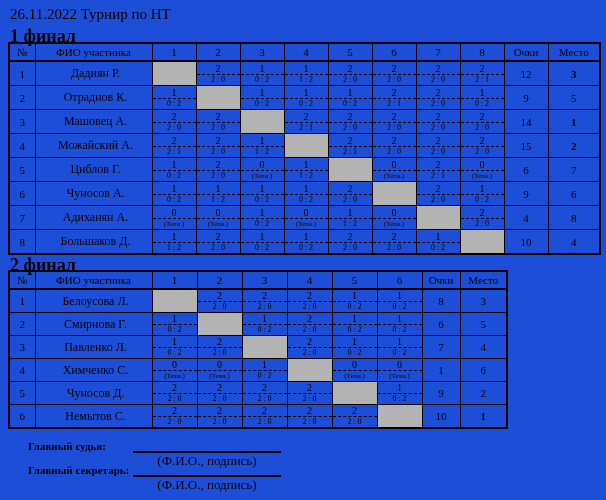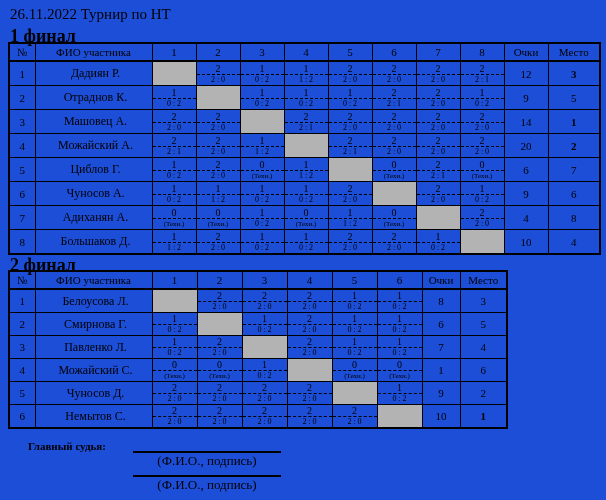--- a/index.html
+++ b/index.html
@@ -199,21 +199,21 @@
               <div class="g-bot">2 : 0</div>
             </td>
             <td class="gcell">
               <div class="g-top">2</div>
               <div class="g-bot">2 : 0</div>
             </td>
             <td class="gcell">
               <div class="g-top">2</div>
               <div class="g-bot">2 : 0</div>
             </td>
-            <td class="ptscell">20</td>
+            <td class="ptscell">15</td>
             <td class="placecell bold">2</td>
           </tr>
           <tr>
             <td class="numcell">5</td>
             <td class="namecell">Циблов Г.</td>
             <td class="gcell">
               <div class="g-top">1</div>
               <div class="g-bot">0 : 2</div>
             </td>
             <td class="gcell">
@@ -454,21 +454,21 @@
             </td>
             <td class="gcell">
               <div class="g-top">1</div>
               <div class="g-bot">0 : 2</div>
             </td>
             <td class="ptscell">7</td>
             <td class="placecell">4</td>
           </tr>
           <tr>
             <td class="numcell">4</td>
-            <td class="namecell">Можайский С.</td>
+            <td class="namecell">Химченко С.</td>
             <td class="gcell">
               <div class="g-top">0</div>
               <div class="g-bot tech">(Техн.)</div>
             </td>
             <td class="gcell">
               <div class="g-top">0</div>
               <div class="g-bot tech">(Техн.)</div>
             </td>
             <td class="gcell">
               <div class="g-top">1</div>
@@ -541,16 +541,17 @@
             <td class="placecell bold">1</td>
           </tr>
         </tbody>
     </table>
   </div>
 
   <div class="sig-label" style="top:440px">Главный судья:</div>
   <div class="sig-line" style="top:441px;height:10px"></div>
   <div class="sig-caption" style="top:453px">(Ф.И.О., подпись)</div>
 
+  <div class="sig-label" style="top:464px">Главный секретарь:</div>
   <div class="sig-line" style="top:465px;height:10px"></div>
   <div class="sig-caption" style="top:477px">(Ф.И.О., подпись)</div>
 
 </div>
 
 </body></html>

